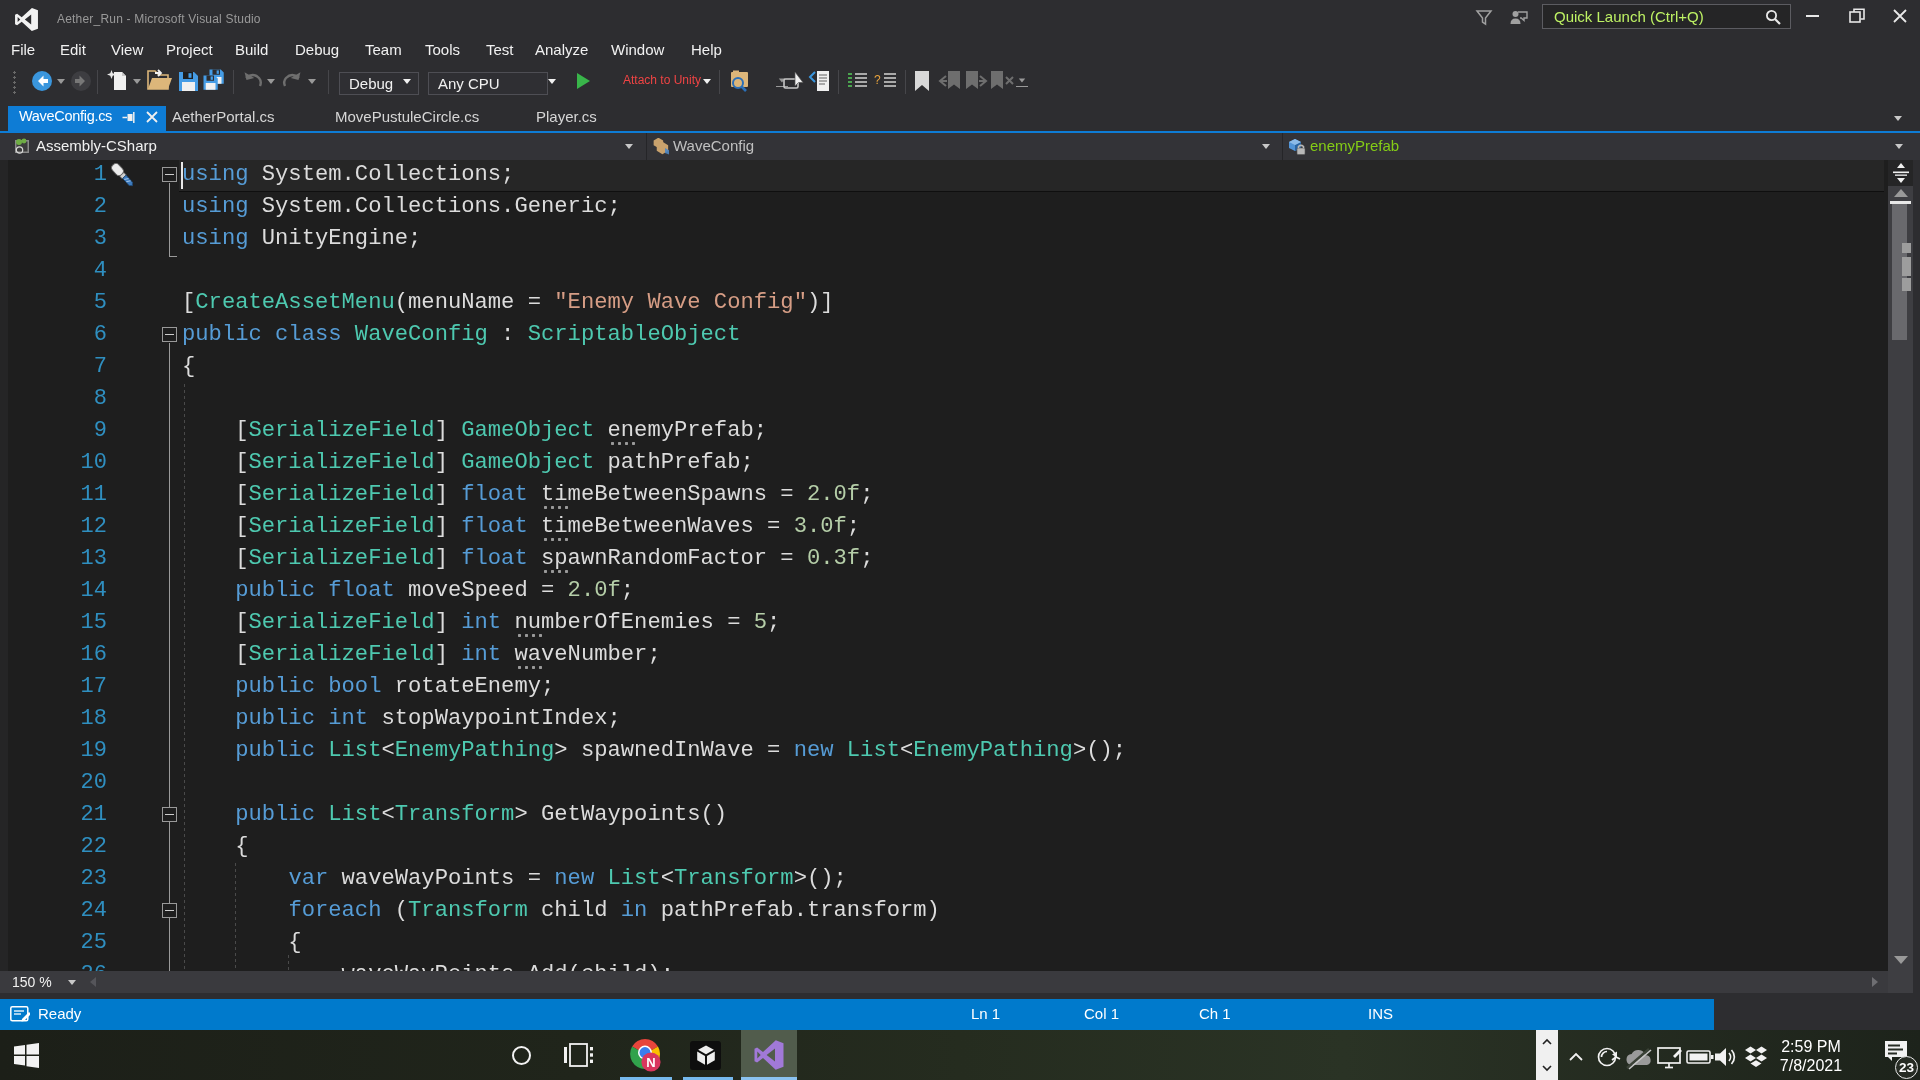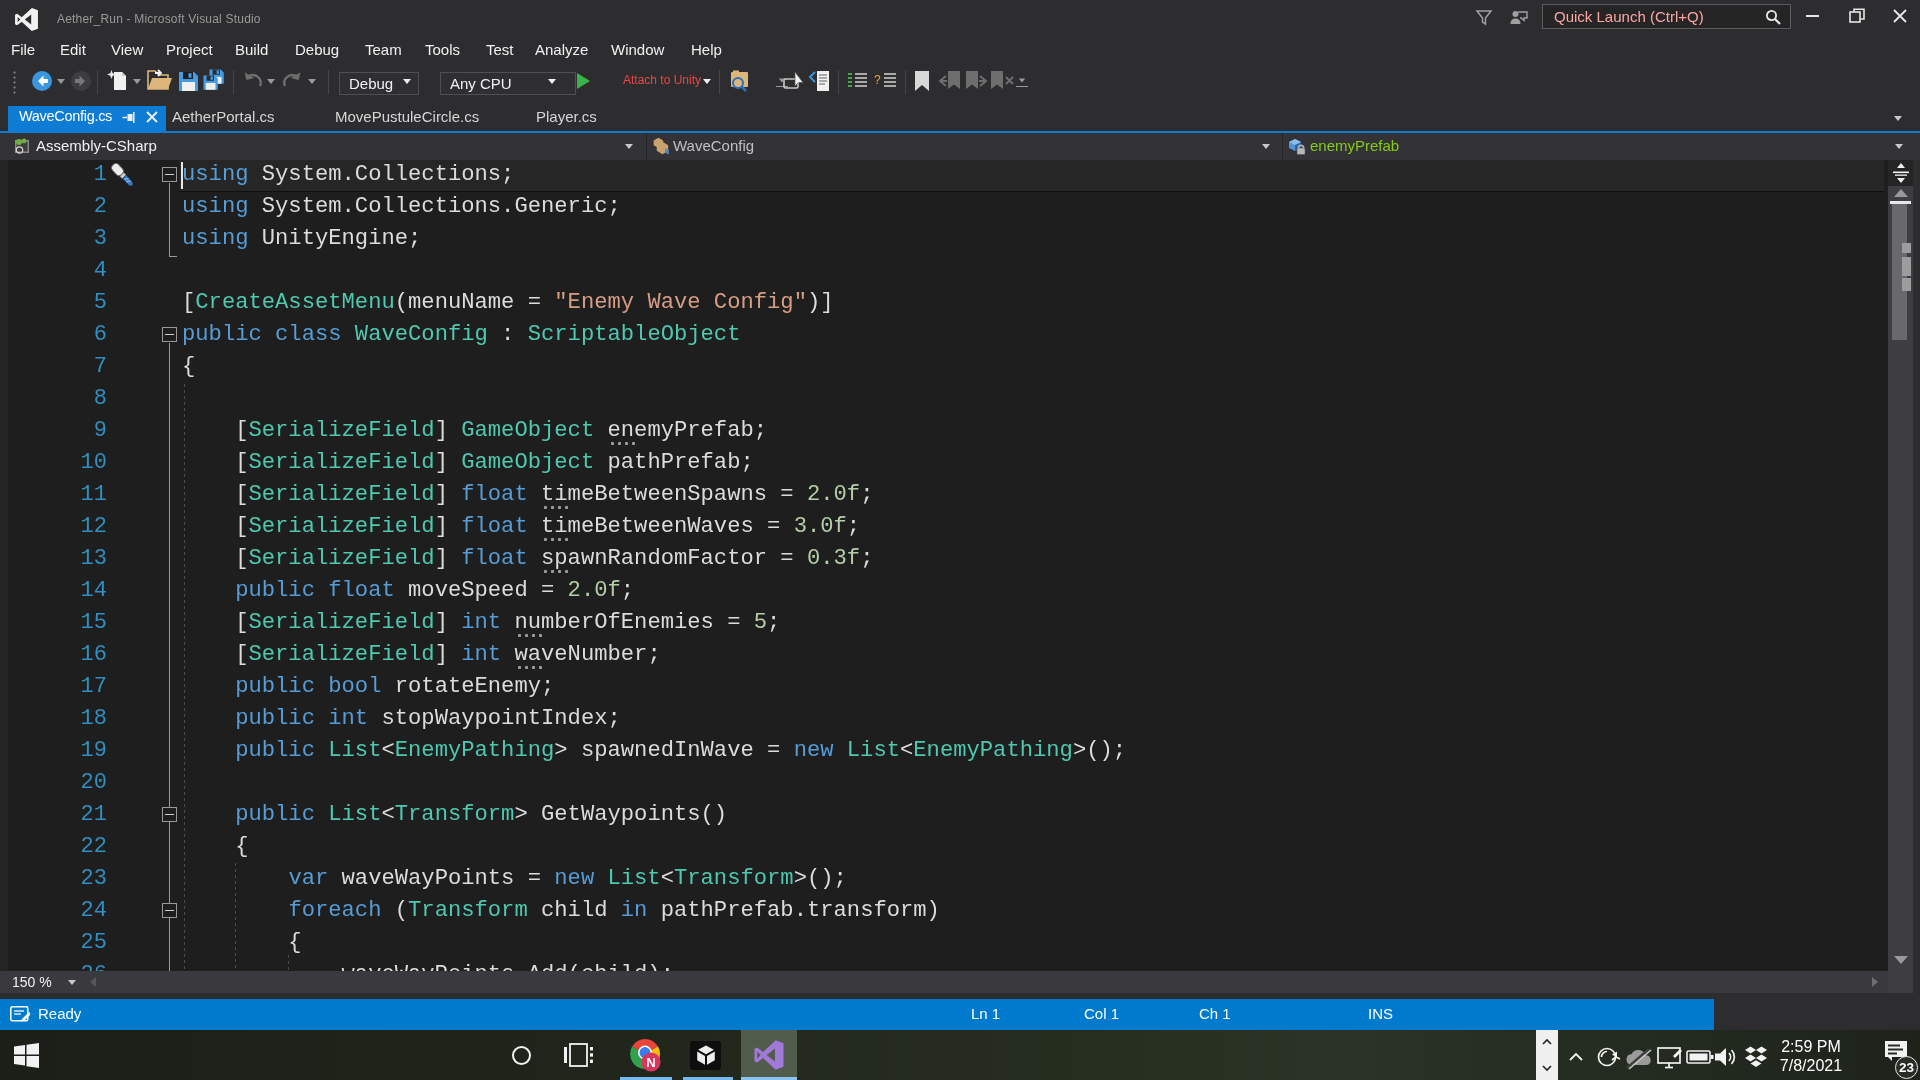--- a/index.html
+++ b/index.html
@@ -3,21 +3,21 @@
 <meta charset="utf-8">
 <style>
 *{margin:0;padding:0;box-sizing:border-box}
 html,body{width:1920px;height:1080px;overflow:hidden;background:#2d2d30;font-family:"Liberation Sans",sans-serif;}
 .ab{position:absolute}
 #stage{position:relative;width:1920px;height:1080px}
 
 #titlebar{left:0;top:0;width:1920px;height:38px;background:#2d2d30}
 #title-text{left:57px;top:12px;font-size:12px;color:#999999;letter-spacing:.2px}
 .qlbox{left:1542px;top:4px;width:249px;height:25px;background:#252526;border:1px solid #5c5c61}
-.qltext{left:1554px;top:8px;font-size:15px;color:#fca5a5}
+.qltext{left:1554px;top:8px;font-size:15px;color:#bef264}
 
 #menubar{left:0;top:38px;width:1920px;height:24px;background:#2d2d30}
 .mi{position:absolute;top:3px;font-size:15px;color:#f1f1f1}
 
 #toolbar{left:0;top:62px;width:1920px;height:42px;background:#2d2d30}
 .tsep{position:absolute;top:70px;width:1px;height:24px;background:#46464a}
 .combo{position:absolute;top:72px;height:23px;background:#2f2f33;border:1px solid #4e4e54;color:#f1f1f1;font-size:15px}
 .combo .ct{position:absolute;left:9px;top:2px}
 .dd{position:absolute;width:0;height:0;border-left:4px solid transparent;border-right:4px solid transparent;border-top:5px solid #999}
 
@@ -152,21 +152,21 @@
         <path fill="none" stroke="#6e6e6e" stroke-width="2.4" d="M4 8 Q11 2 17 8 Q20 11.5 18 16"></path>
         <path fill="#6e6e6e" d="M4 2 L4 10 L12 10 L4 2 Z" transform="rotate(-14 4 8)"></path>
       </g>
     </svg>
     <div class="dd" style="left:308px;top:79px"></div>
     <div class="tsep" style="left:328px"></div>
     <div class="combo" style="left:339px;width:80px">
       <span class="ct">Debug</span>
     </div>
     <div class="dd" style="left:403px;top:79px;border-top-color:#f1f1f1"></div>
-    <div class="combo" style="left:440px;width:136px">
+    <div class="combo" style="left:428px;width:120px">
       <span class="ct">Any CPU</span>
     </div>
     <div class="dd" style="left:548px;top:79px;border-top-color:#f1f1f1"></div>
     <div class="ab" style="left:577px;top:73px;width:0;height:0;border-top:8px solid transparent;border-bottom:8px solid transparent;border-left:13px solid #39b54a"></div>
     <div class="ab" style="left:623px;top:73px;font-size:12px;color:#ef4444">Attach to Unity</div>
     <div class="dd" style="left:703px;top:79px;border-top-color:#f1f1f1"></div>
     <div class="tsep" style="left:719px"></div>
     <svg class="ab" style="left:729px;top:70px" width="22" height="22" viewBox="0 0 22 22">
       <rect x="2" y="2" width="17" height="15" rx="1" fill="#dcb67a"></rect>
       <rect x="4" y="0.5" width="6" height="3" fill="#dcb67a"></rect>

